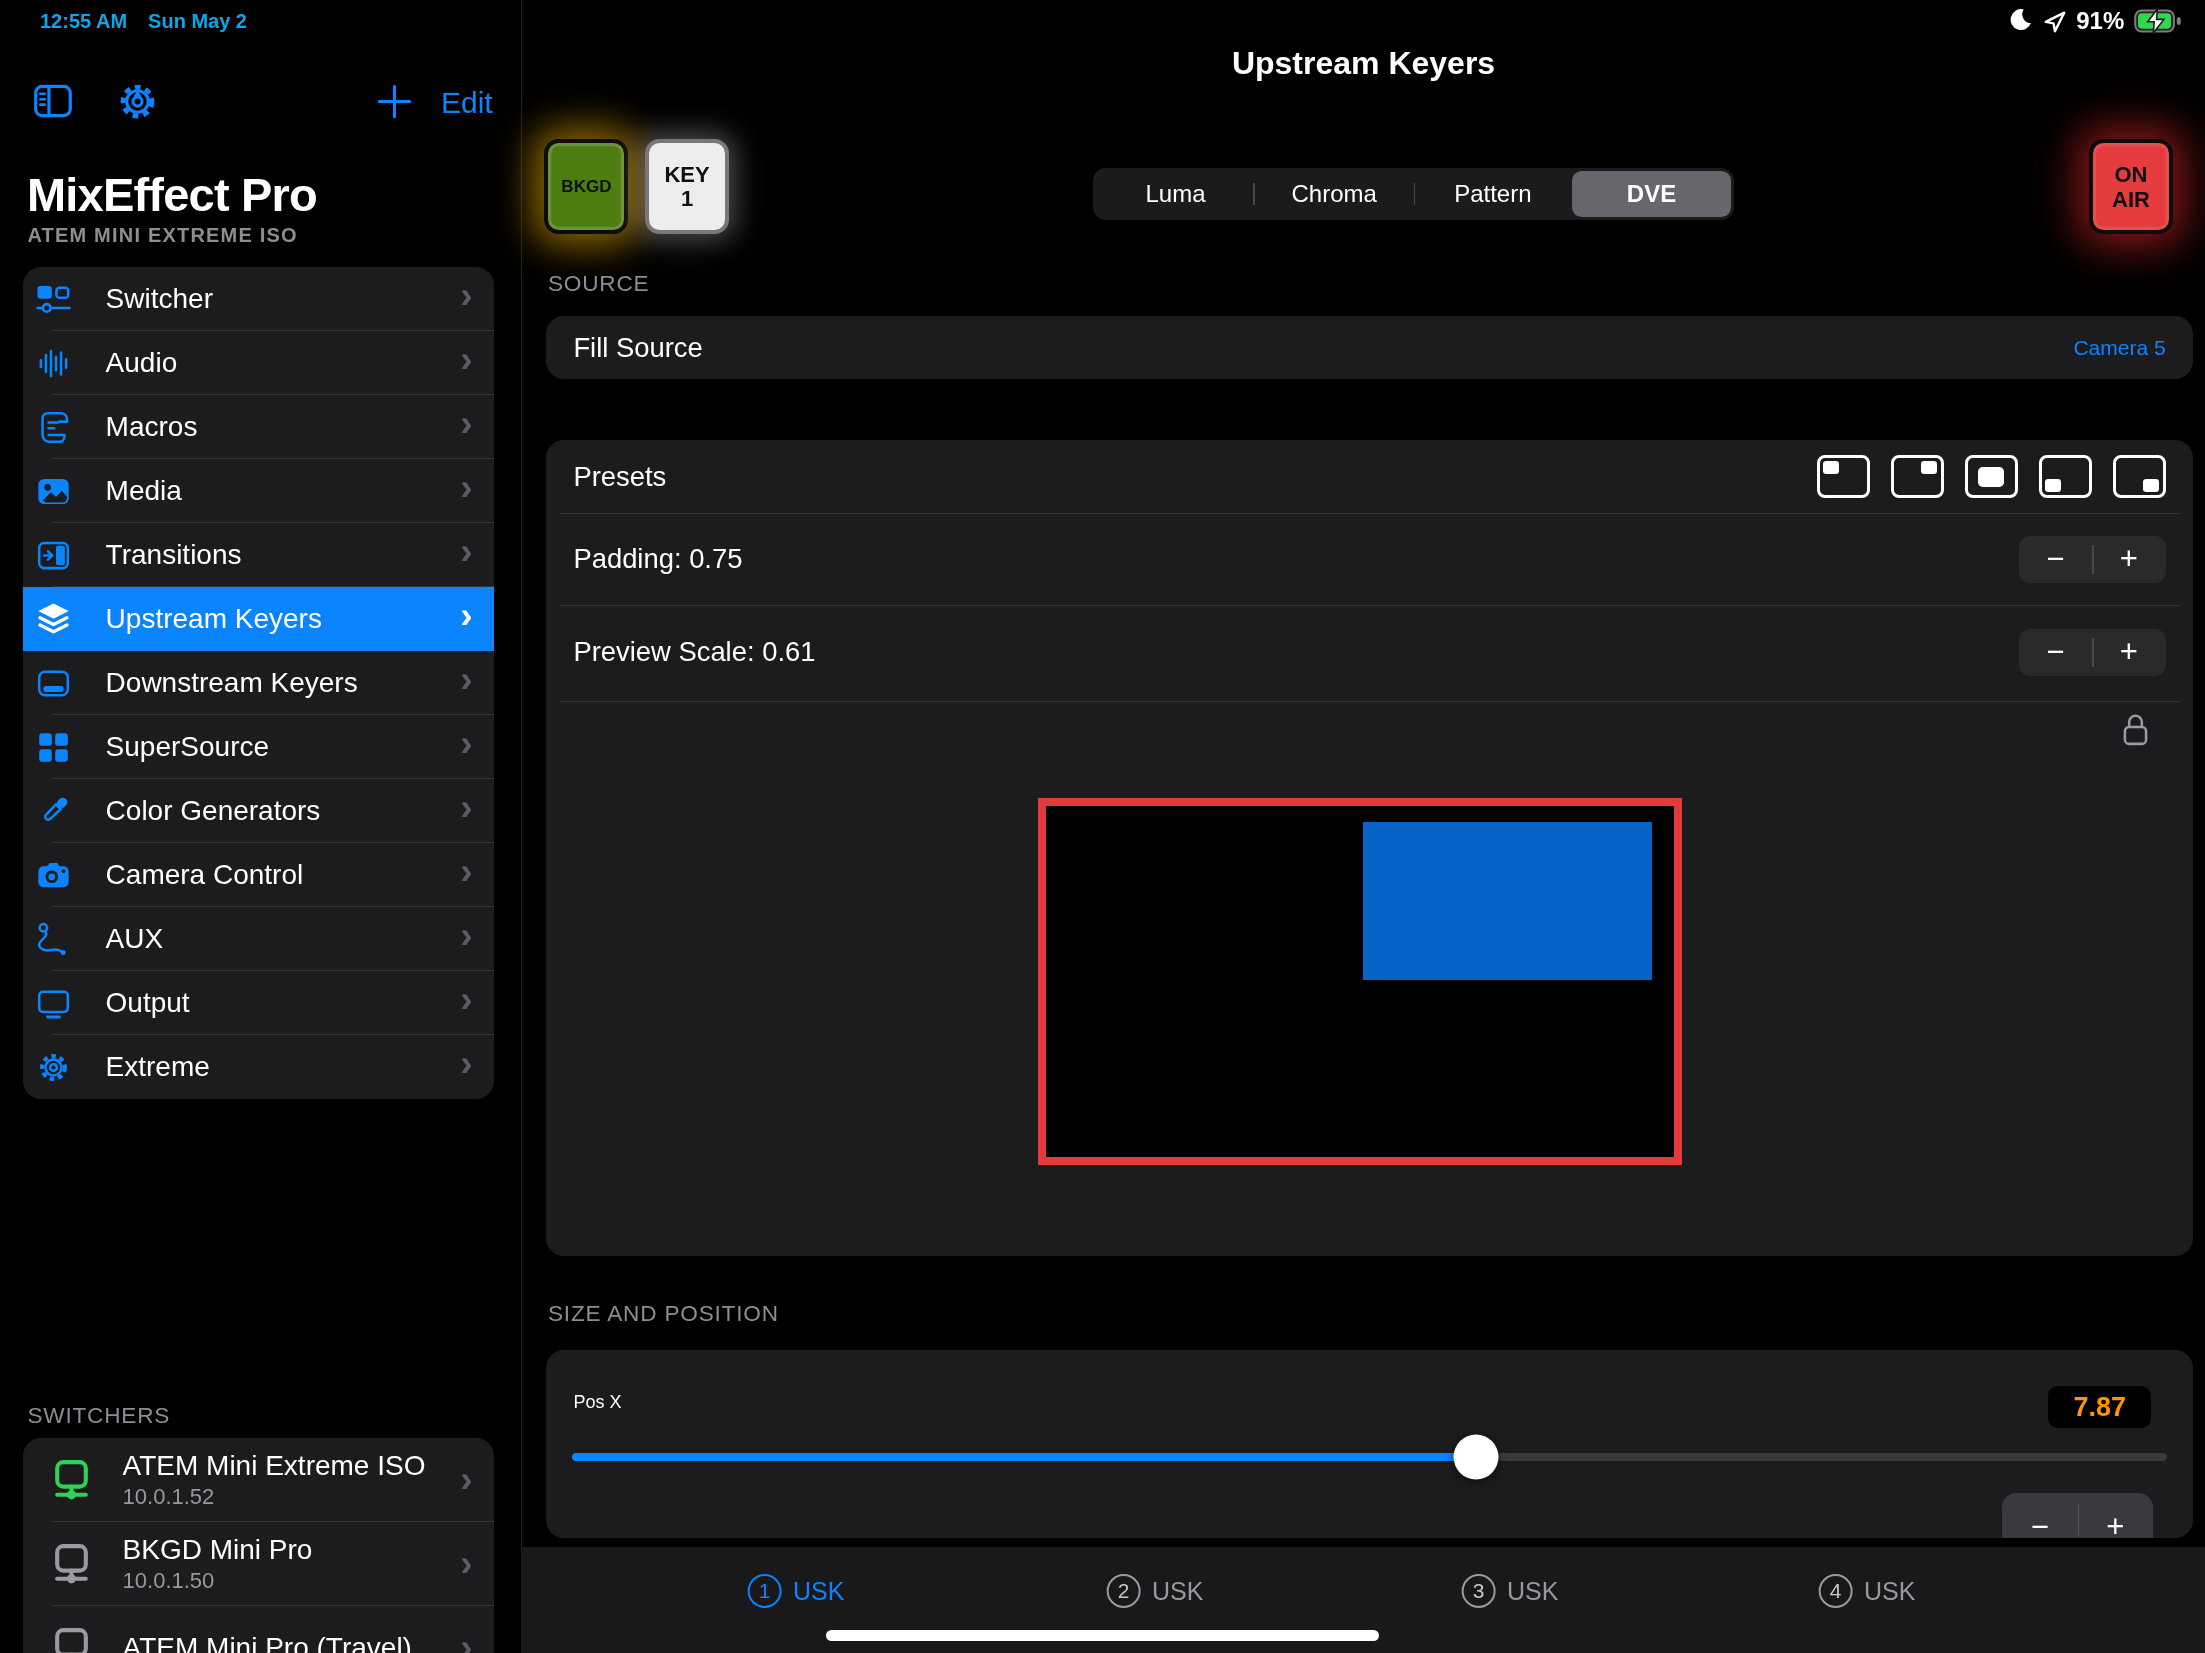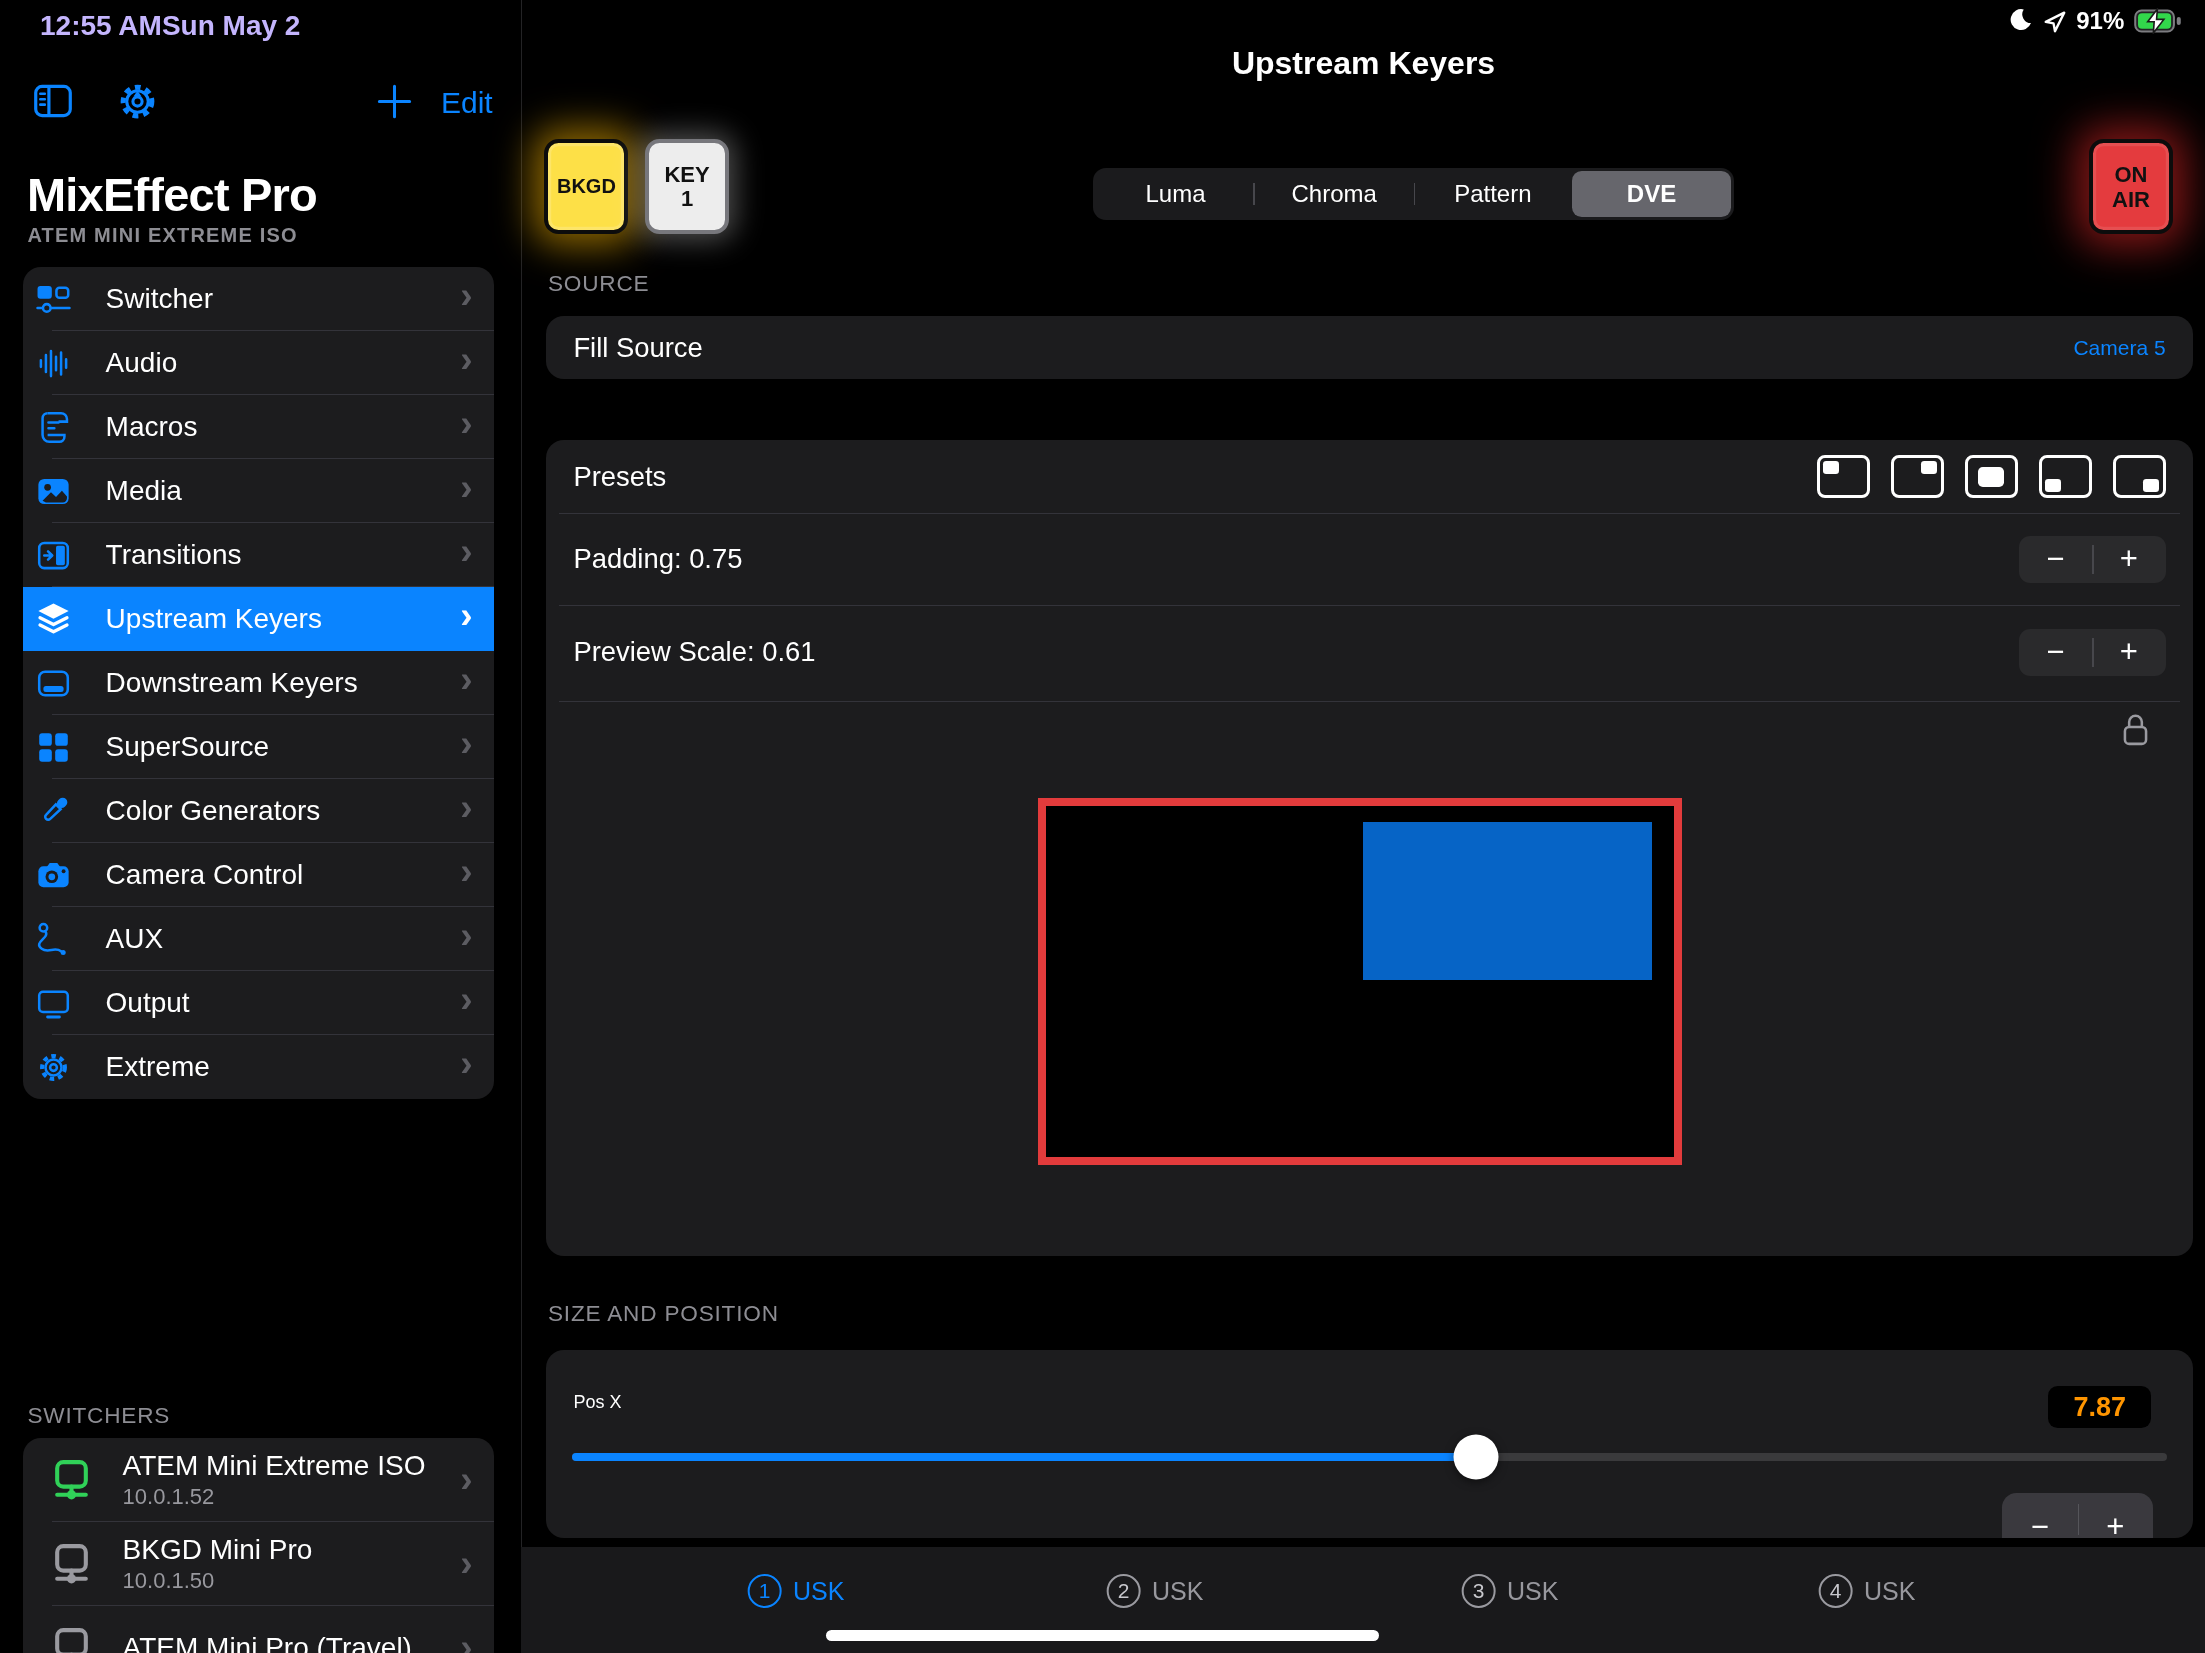--- a/index.html
+++ b/index.html
@@ -4,21 +4,21 @@
 <style>
   :root{
     --blue:#0A84FF; --card:#1C1C1E; --sep:#33333a; --graytext:#8D8D93;
     --subtext:#98989E; --chev:#5C5C62; --stepbg:#2A2A2C; --stepbg2:#3A393E;
   }
   html,body{margin:0;padding:0;background:#000;}
   .screen{position:relative;width:2205px;height:1653px;background:#000;overflow:hidden;
           font-family:"Liberation Sans",sans-serif;color:#fff;}
   
   .statusbar{position:absolute;left:0;top:0;width:100%;height:42px;z-index:50;}
-  .sb-left{position:absolute;left:40px;top:9.7px;display:flex;font-size:28px;font-weight:600;color:#c4b5fd;}
+  .sb-left{position:absolute;left:40px;top:9.7px;display:flex;gap:21px;font-size:20px;font-weight:600;color:#0ea5e9;}
   .sb-right{position:absolute;right:21px;top:6.5px;display:flex;align-items:center;gap:9.7px;font-size:24px;font-weight:600;}
   
   .sidebar{position:absolute;left:0;top:0;width:521px;height:1653px;background:#000;border-right:0.8px solid #232325;}
   .side-head{position:absolute;left:31px;top:81px;width:464px;height:48px;}
   .icon-btn{position:absolute;color:var(--blue);}
   .side-title{position:absolute;left:27px;top:136px;font-size:47px;font-weight:700;letter-spacing:-0.8px;color:#fff;}
   .side-sub{position:absolute;left:27.4px;top:224px;font-size:20px;font-weight:600;letter-spacing:1.2px;color:var(--graytext);}
   .menu-card{position:absolute;left:22.6px;top:267px;width:471px;border-radius:18px;background:var(--card);overflow:hidden;}
   .menu-row{position:relative;height:64px;display:flex;align-items:center;padding-left:12px;box-sizing:border-box;}
   .menu-row .mi{width:37px;height:37px;color:var(--blue);flex:0 0 auto;}
@@ -37,21 +37,21 @@
   .sw-text{margin-left:29px;display:flex;flex-direction:column;gap:1.6px;}
   .sw-name{font-size:28px;color:#fff;}
   .sw-ip{font-size:22px;color:var(--subtext);}
   .sw-row .chev{margin-left:auto;margin-right:21px;font-size:37px;color:var(--chev);font-weight:600;}
   
   .main{position:absolute;left:521px;top:0;width:1685px;height:1653px;}
   .main-title{position:absolute;left:0;top:45px;width:100%;text-align:center;font-size:32px;font-weight:700;color:#fff;}
   .hwbtn{position:absolute;width:84px;height:95px;border-radius:14.5px;border:4px solid #0c0c0c;
          display:flex;flex-direction:column;align-items:center;justify-content:center;
          font-weight:800;color:#111;box-sizing:border-box;text-align:center;}
-  .bkgd{left:23.4px;top:139px;background:#fde047;box-shadow:0 0 37px 11.3px rgba(255,185,0,.55), inset 0 0 0 3.2px rgba(255,255,255,.18);font-size:20px;}
+  .bkgd{left:23.4px;top:139px;background:#4d7c0f;box-shadow:0 0 37px 11.3px rgba(255,185,0,.55), inset 0 0 0 3.2px rgba(255,255,255,.18);font-size:17px;}
   .key1{left:124px;top:139px;background:#EDEDED;border-color:#77777c;box-shadow:0 0 27.4px 6.5px rgba(255,255,255,.30);font-size:22px;line-height:24px;}
   .onair{left:1568px;top:139px;background:#E43B3E;box-shadow:0 0 40px 13px rgba(235,40,40,.55), inset 0 0 0 3.2px rgba(255,255,255,.10);font-size:22px;line-height:25px;}
   .segbar{position:absolute;left:572px;top:168px;width:641px;height:52px;background:#1B1B1D;border-radius:13px;
           display:flex;align-items:center;padding:3.2px;box-sizing:border-box;}
   .seg{flex:1;height:100%;display:flex;align-items:center;justify-content:center;font-size:24px;color:#fff;border-radius:9.7px;position:relative;}
   .seg.sel{background:#66666C;font-weight:600;}
   .segsep{position:absolute;top:14.5px;width:1.6px;height:22.6px;background:#47474C;}
   .sec-label{position:absolute;font-size:22.6px;letter-spacing:0.8px;color:var(--graytext);}
   .card{position:absolute;left:25px;width:1647px;background:var(--card);border-radius:18px;box-sizing:border-box;}
   .src-card{top:316px;height:63px;display:flex;align-items:center;justify-content:space-between;padding:0 27.4px;}

